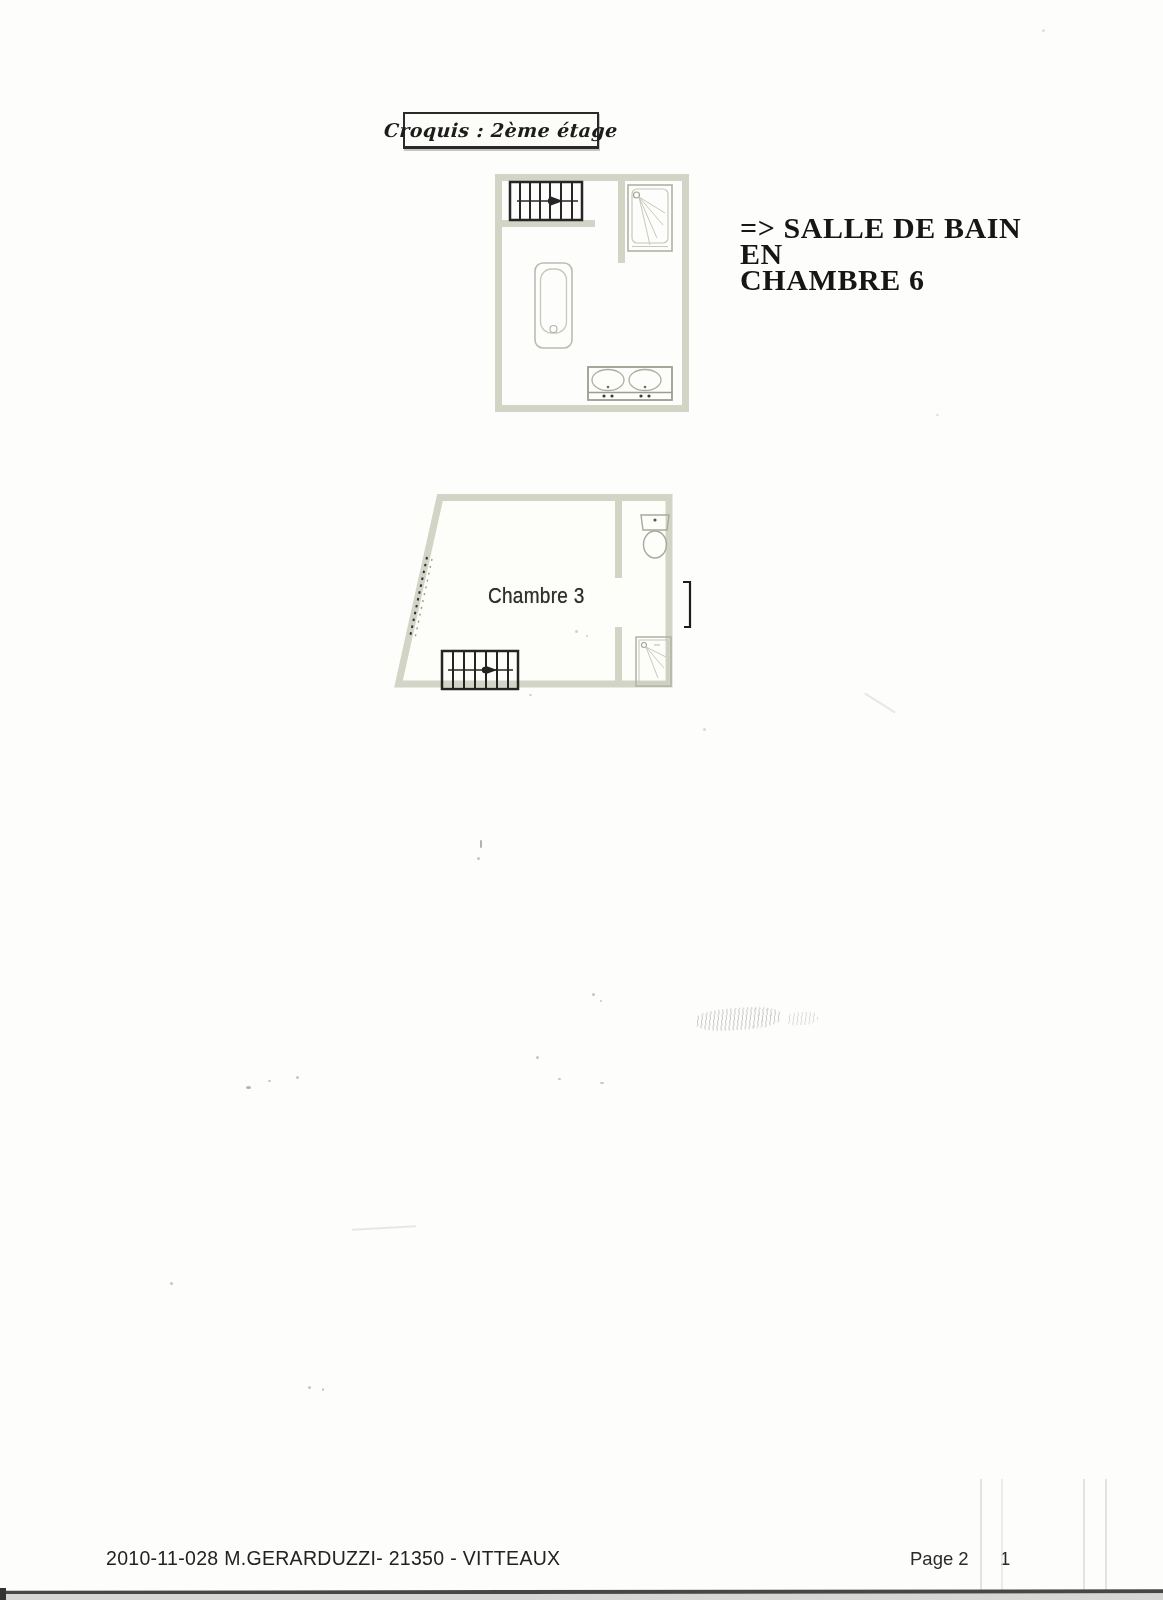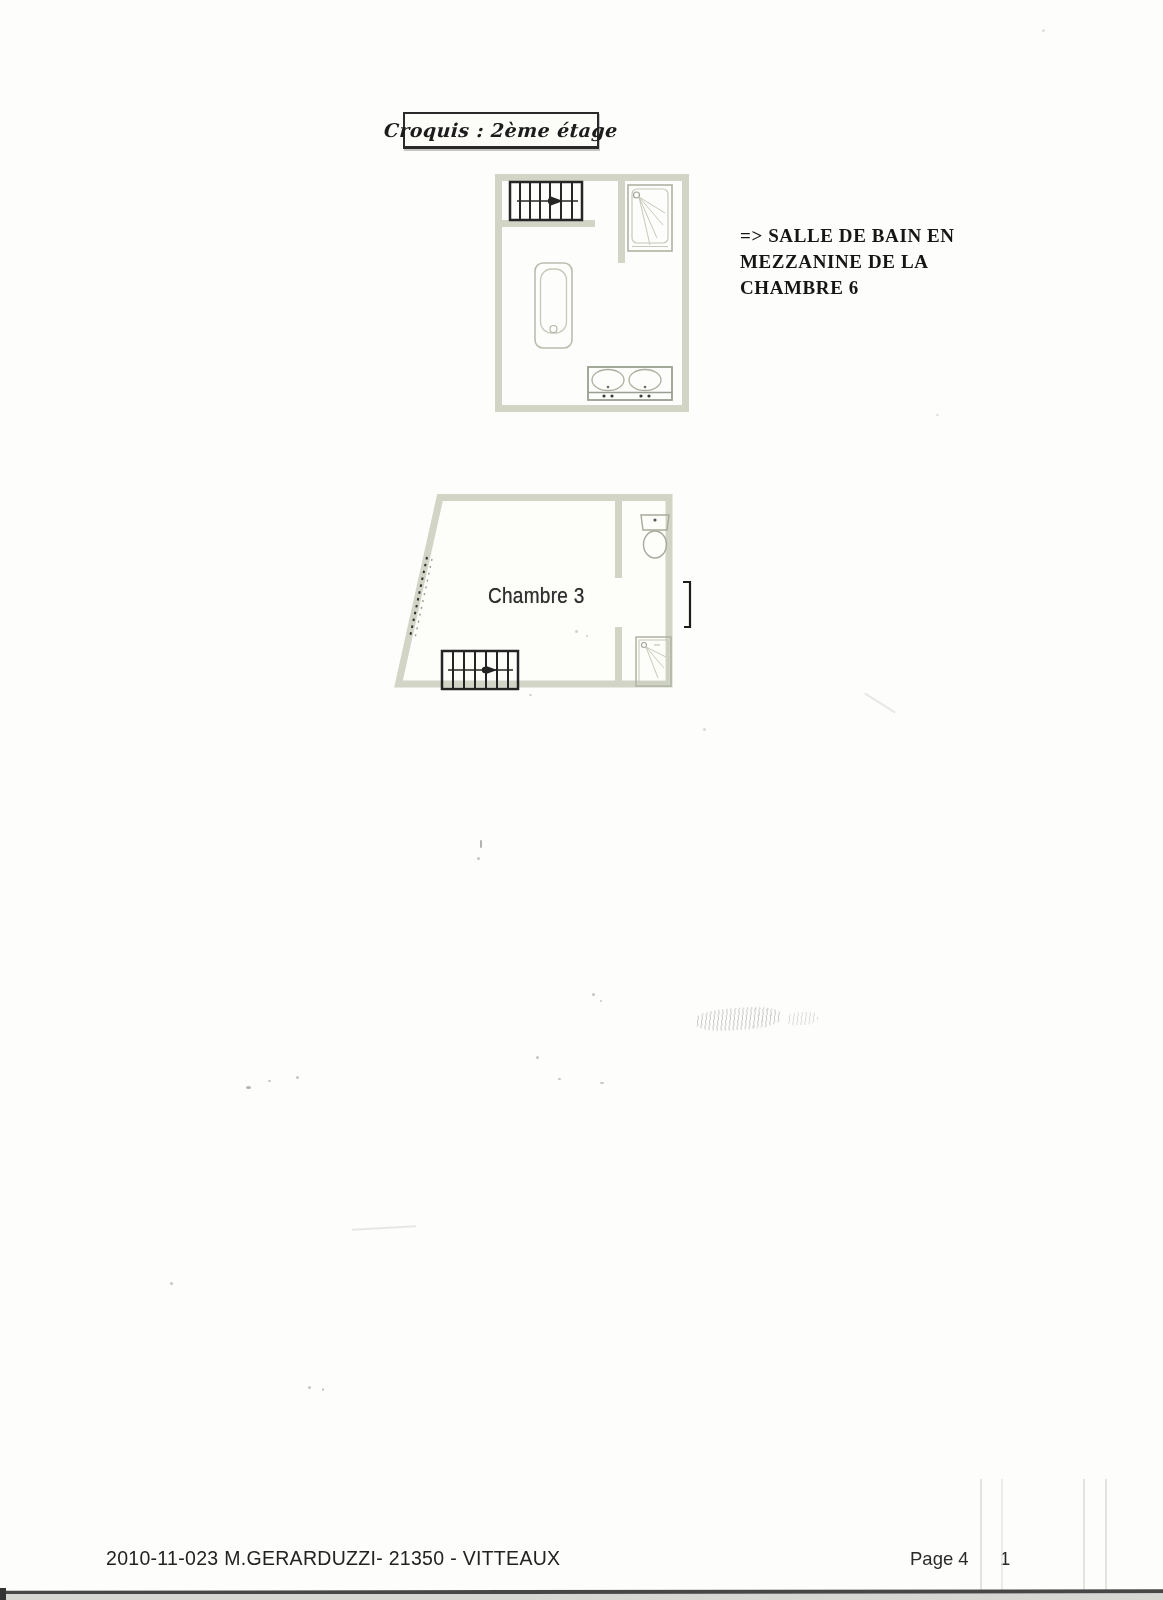--- a/index.html
+++ b/index.html
@@ -20,22 +20,22 @@
   svg.plan{position:absolute;overflow:visible;}
   .plan-upper{left:487px;top:168px;width:210px;height:250px;}
   .plan-lower{left:385px;top:487px;width:315px;height:212px;}
 
   .room-label{position:absolute;left:488px;top:584px;width:130px;
     font-family:"Liberation Sans",sans-serif;font-size:20px;color:#2e2e2e;
     letter-spacing:.3px;transform:scale(.95,1.06);transform-origin:left top;
     text-shadow:0 0 .7px rgba(70,70,70,.85);white-space:nowrap;}
 
   
-  .annotation{position:absolute;left:740px;top:223px;width:300px;
-    font-family:"Liberation Serif",serif;font-weight:700;font-size:19px;
+  .annotation{position:absolute;left:740px;top:215px;width:300px;
+    font-family:"Liberation Serif",serif;font-weight:700;font-size:30px;
     line-height:26px;color:#161616;letter-spacing:.6px;}
 
   
   .footer-ref{position:absolute;left:106px;top:1547px;font-size:19.5px;
     color:#222;letter-spacing:.3px;white-space:nowrap;}
   .footer-page{position:absolute;left:910px;top:1548px;font-size:18.5px;color:#2a2a2a;}
   .footer-num{position:absolute;left:1000px;top:1548px;font-size:18.5px;color:#2a2a2a;}
   .vline{position:absolute;top:1479px;width:1.5px;height:113px;background:#e3e3e0;}
 
   .scan-edge-dark{position:absolute;left:0;top:1590px;width:1163px;height:3.5px;
@@ -101,21 +101,20 @@
       <circle cx="125" cy="228" r="1.6" fill="#3c3c3c" stroke="none"></circle>
       <circle cx="121" cy="219" r="1.3" fill="#6a6f60" stroke="none"></circle>
       <circle cx="154" cy="228" r="1.6" fill="#3c3c3c" stroke="none"></circle>
       <circle cx="162" cy="228" r="1.6" fill="#3c3c3c" stroke="none"></circle>
       <circle cx="158" cy="219" r="1.3" fill="#6a6f60" stroke="none"></circle>
     </g>
   </svg>
 
   <div class="annotation">
     <div>=&gt; SALLE DE BAIN EN</div>
-    <div>MEZZANINE DE LA</div>
     <div>CHAMBRE 6</div>
   </div>
 
   <svg class="plan plan-lower" viewBox="0 0 315 212">
     <g>
       <path d="M 55 10.5 L 284 10.5 L 284 197 L 13.5 197 Z" fill="#fdfdfa" stroke="#d2d5c6" stroke-width="7"></path>
       <rect x="230" y="14" width="7" height="77" fill="#d2d5c6"></rect>
       <rect x="230" y="140" width="7" height="57" fill="#d2d5c6"></rect>
     </g>
     <g fill="none">
@@ -172,22 +171,22 @@
   <div class="speck" style="left:480px;top:840px;width:2px;height:8px;opacity:.5;border-radius:1px;"></div>
   <div class="speck" style="left:477px;top:857px;width:3px;height:3px;"></div>
   <div class="faintline" style="left:862px;top:702px;width:36px;height:2px;transform:rotate(32deg);"></div>
   <div class="speck" style="left:703px;top:728px;width:3px;height:3px;opacity:.25;"></div>
   <div class="speck" style="left:575px;top:630px;width:3px;height:3px;opacity:.3;"></div>
   <div class="speck" style="left:586px;top:635px;width:2px;height:2px;opacity:.3;"></div>
   <div class="speck" style="left:529px;top:694px;width:3px;height:2px;opacity:.3;"></div>
   <div class="speck" style="left:1042px;top:29px;width:3px;height:3px;opacity:.2;"></div>
   <div class="speck" style="left:936px;top:414px;width:3px;height:2px;opacity:.2;"></div>
 
-  <div class="footer-ref">2010-11-023 M.GERARDUZZI- 21350 - VITTEAUX</div>
-  <div class="footer-page">Page 4</div>
+  <div class="footer-ref">2010-11-028 M.GERARDUZZI- 21350 - VITTEAUX</div>
+  <div class="footer-page">Page 2</div>
   <div class="footer-num">1</div>
   <div class="vline" style="left:980px;"></div>
   <div class="vline" style="left:1001px;opacity:.7;"></div>
   <div class="vline" style="left:1083px;"></div>
   <div class="vline" style="left:1105px;"></div>
 
   <div class="scan-edge-dark"></div>
   <div class="scan-edge-light"></div>
   <div class="scan-corner"></div>
 

